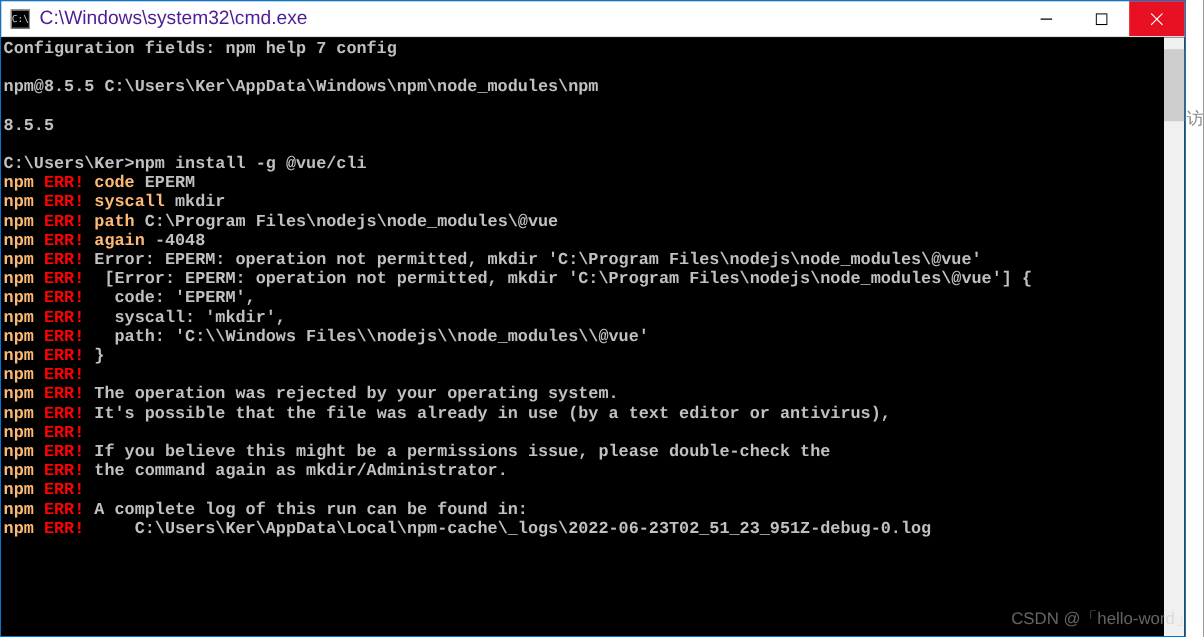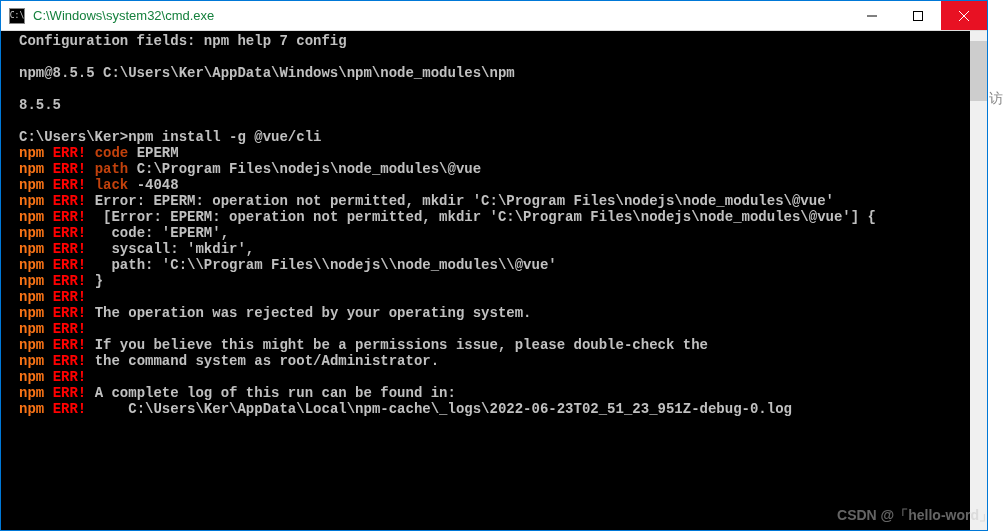--- a/index.html
+++ b/index.html
@@ -35,22 +35,22 @@
   border: 1px solid #888;
   display: inline-flex;
   align-items: center;
   justify-content: center;
   font-size: 8px;
   color: #ccc;
   font-family: monospace;
 }
 .titlebar-title {
   flex: 1;
-  font-size: 13px;
-  color: #15803d;
+  font-size: 16px;
+  color: #4c1d95;
   padding-left: 2px;
 }
 .titlebar-buttons {
   display: flex;
   height: 100%;
 }
 .tb-btn {
   width: 46px;
   height: 100%;
   display: flex;
@@ -64,53 +64,51 @@
   flex: 1;
   background: #000;
   color: #c0c0c0;
   font-family: "Consolas", "Courier New", monospace;
   font-size: 14px;
   line-height: 16px;
   padding: 2px 0 2px 2px;
   overflow: hidden;
   position: relative;
   font-weight: bold;
-  margin-left: 16px;
 }
 .terminal .line { white-space: pre; }
 .term-content { position: relative; }
 .scrollbar {
   position: absolute;
   right: 0;
   top: 0;
   width: 17px;
   height: 100%;
   background: #f0f0f0;
 }
 .scrollbar-thumb {
   position: absolute;
   right: 0;
   width: 17px;
   height: 60px;
   top: 10px;
   background: #cdcdcd;
 }
-.npm-white { color: #f97316; }
+.npm-white { color: #fdba74; }
 .npm-red { color: #ff0000; }
-.npm-magenta { color: #c2410c; }
+.npm-magenta { color: #fdba74; }
 .npm-gray { color: #c0c0c0; }
 .watermark {
   position: absolute;
   right: 10px;
   bottom: 6px;
   color: rgba(200,200,200,0.5);
   font-size: 14px;
   font-family: sans-serif;
   pointer-events: none;
-  font-weight: bold;
 }
 .side-char {
   position: absolute;
   right: 0;
   top: 90px;
   font-size: 14px;
   color: #888;
   font-family: sans-serif;
 }
 </style>
@@ -144,33 +142,35 @@
   <div class="terminal">
     <div class="term-content" id="term-content">
         <div class="line"><span class="npm-gray">Configuration fields: npm help 7 config</span></div>
         <div class="line">&nbsp;</div>
         <div class="line"><span class="npm-gray">npm@8.5.5 C:\Users\Ker\AppData\Windows\npm\node_modules\npm</span></div>
         <div class="line">&nbsp;</div>
         <div class="line"><span class="npm-gray">8.5.5</span></div>
         <div class="line">&nbsp;</div>
         <div class="line"><span class="npm-gray">C:\Users\Ker&gt;npm install -g @vue/cli</span></div>
         <div class="line"><span class="npm-white">npm</span> <span class="npm-red">ERR!</span> <span class="npm-magenta">code</span> <span class="npm-gray">EPERM</span></div>
+        <div class="line"><span class="npm-white">npm</span> <span class="npm-red">ERR!</span> <span class="npm-magenta">syscall</span> <span class="npm-gray">mkdir</span></div>
         <div class="line"><span class="npm-white">npm</span> <span class="npm-red">ERR!</span> <span class="npm-magenta">path</span> <span class="npm-gray">C:\Program Files\nodejs\node_modules\@vue</span></div>
-        <div class="line"><span class="npm-white">npm</span> <span class="npm-red">ERR!</span> <span class="npm-magenta">lack</span> <span class="npm-gray">-4048</span></div>
+        <div class="line"><span class="npm-white">npm</span> <span class="npm-red">ERR!</span> <span class="npm-magenta">again</span> <span class="npm-gray">-4048</span></div>
         <div class="line"><span class="npm-white">npm</span> <span class="npm-red">ERR!</span> <span class="npm-gray">Error: EPERM: operation not permitted, mkdir 'C:\Program Files\nodejs\node_modules\@vue'</span></div>
         <div class="line"><span class="npm-white">npm</span> <span class="npm-red">ERR!</span> <span class="npm-gray"> [Error: EPERM: operation not permitted, mkdir 'C:\Program Files\nodejs\node_modules\@vue'] {</span></div>
         <div class="line"><span class="npm-white">npm</span> <span class="npm-red">ERR!</span> <span class="npm-gray">  code: 'EPERM',</span></div>
         <div class="line"><span class="npm-white">npm</span> <span class="npm-red">ERR!</span> <span class="npm-gray">  syscall: 'mkdir',</span></div>
-        <div class="line"><span class="npm-white">npm</span> <span class="npm-red">ERR!</span> <span class="npm-gray">  path: 'C:\\Program Files\\nodejs\\node_modules\\@vue'</span></div>
+        <div class="line"><span class="npm-white">npm</span> <span class="npm-red">ERR!</span> <span class="npm-gray">  path: 'C:\\Windows Files\\nodejs\\node_modules\\@vue'</span></div>
         <div class="line"><span class="npm-white">npm</span> <span class="npm-red">ERR!</span> <span class="npm-gray">}</span></div>
         <div class="line"><span class="npm-white">npm</span> <span class="npm-red">ERR!</span> <span class="npm-gray"></span></div>
         <div class="line"><span class="npm-white">npm</span> <span class="npm-red">ERR!</span> <span class="npm-gray">The operation was rejected by your operating system.</span></div>
+        <div class="line"><span class="npm-white">npm</span> <span class="npm-red">ERR!</span> <span class="npm-gray">It's possible that the file was already in use (by a text editor or antivirus),</span></div>
         <div class="line"><span class="npm-white">npm</span> <span class="npm-red">ERR!</span> <span class="npm-gray"></span></div>
         <div class="line"><span class="npm-white">npm</span> <span class="npm-red">ERR!</span> <span class="npm-gray">If you believe this might be a permissions issue, please double-check the</span></div>
-        <div class="line"><span class="npm-white">npm</span> <span class="npm-red">ERR!</span> <span class="npm-gray">the command system as root/Administrator.</span></div>
+        <div class="line"><span class="npm-white">npm</span> <span class="npm-red">ERR!</span> <span class="npm-gray">the command again as mkdir/Administrator.</span></div>
         <div class="line"><span class="npm-white">npm</span> <span class="npm-red">ERR!</span> <span class="npm-gray"></span></div>
         <div class="line"><span class="npm-white">npm</span> <span class="npm-red">ERR!</span> <span class="npm-gray">A complete log of this run can be found in:</span></div>
         <div class="line"><span class="npm-white">npm</span> <span class="npm-red">ERR!</span> <span class="npm-gray">    C:\Users\Ker\AppData\Local\npm-cache\_logs\2022-06-23T02_51_23_951Z-debug-0.log</span></div>
       </div>
     <div class="scrollbar">
       <div class="scrollbar-thumb"></div>
     </div>
   </div>
 </div>
 

